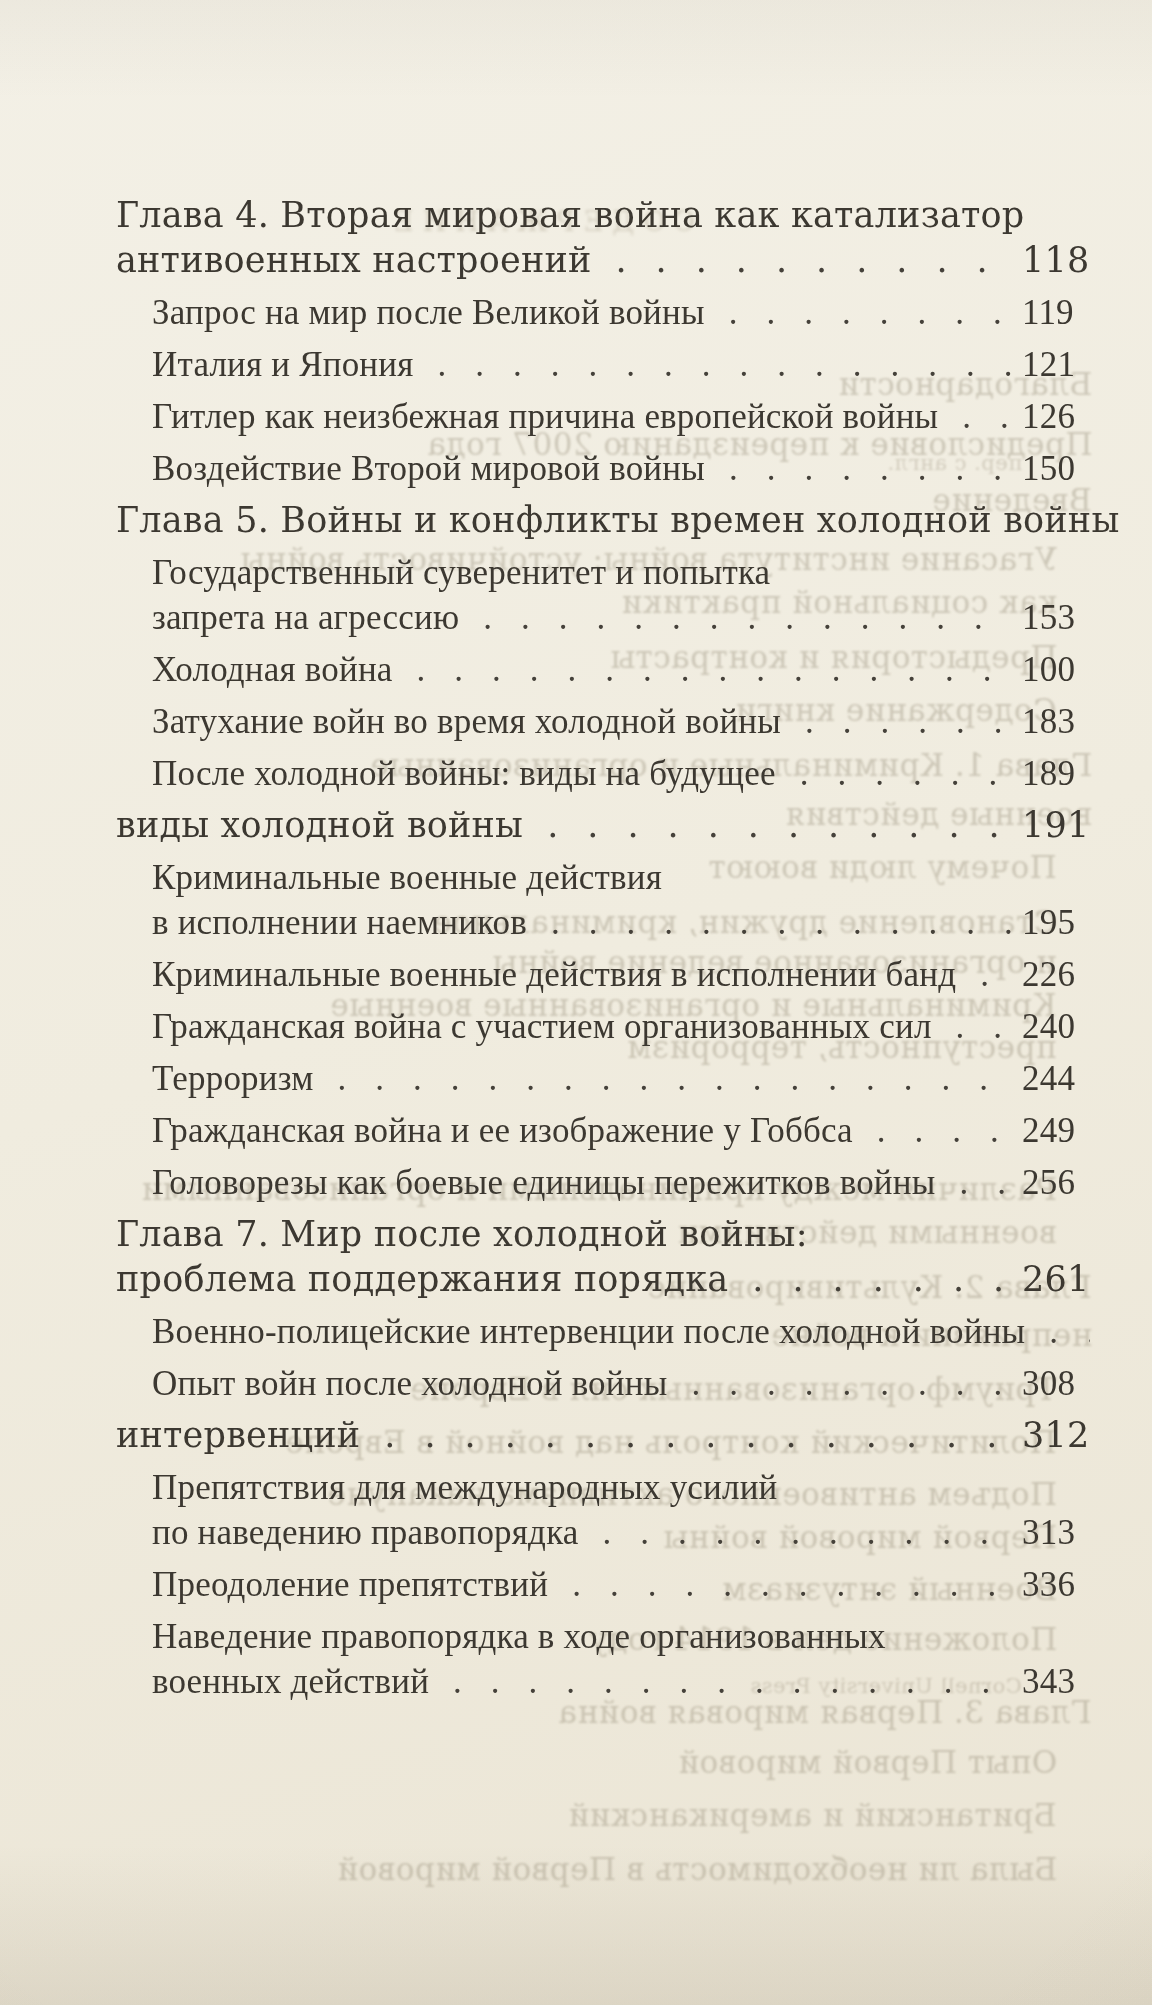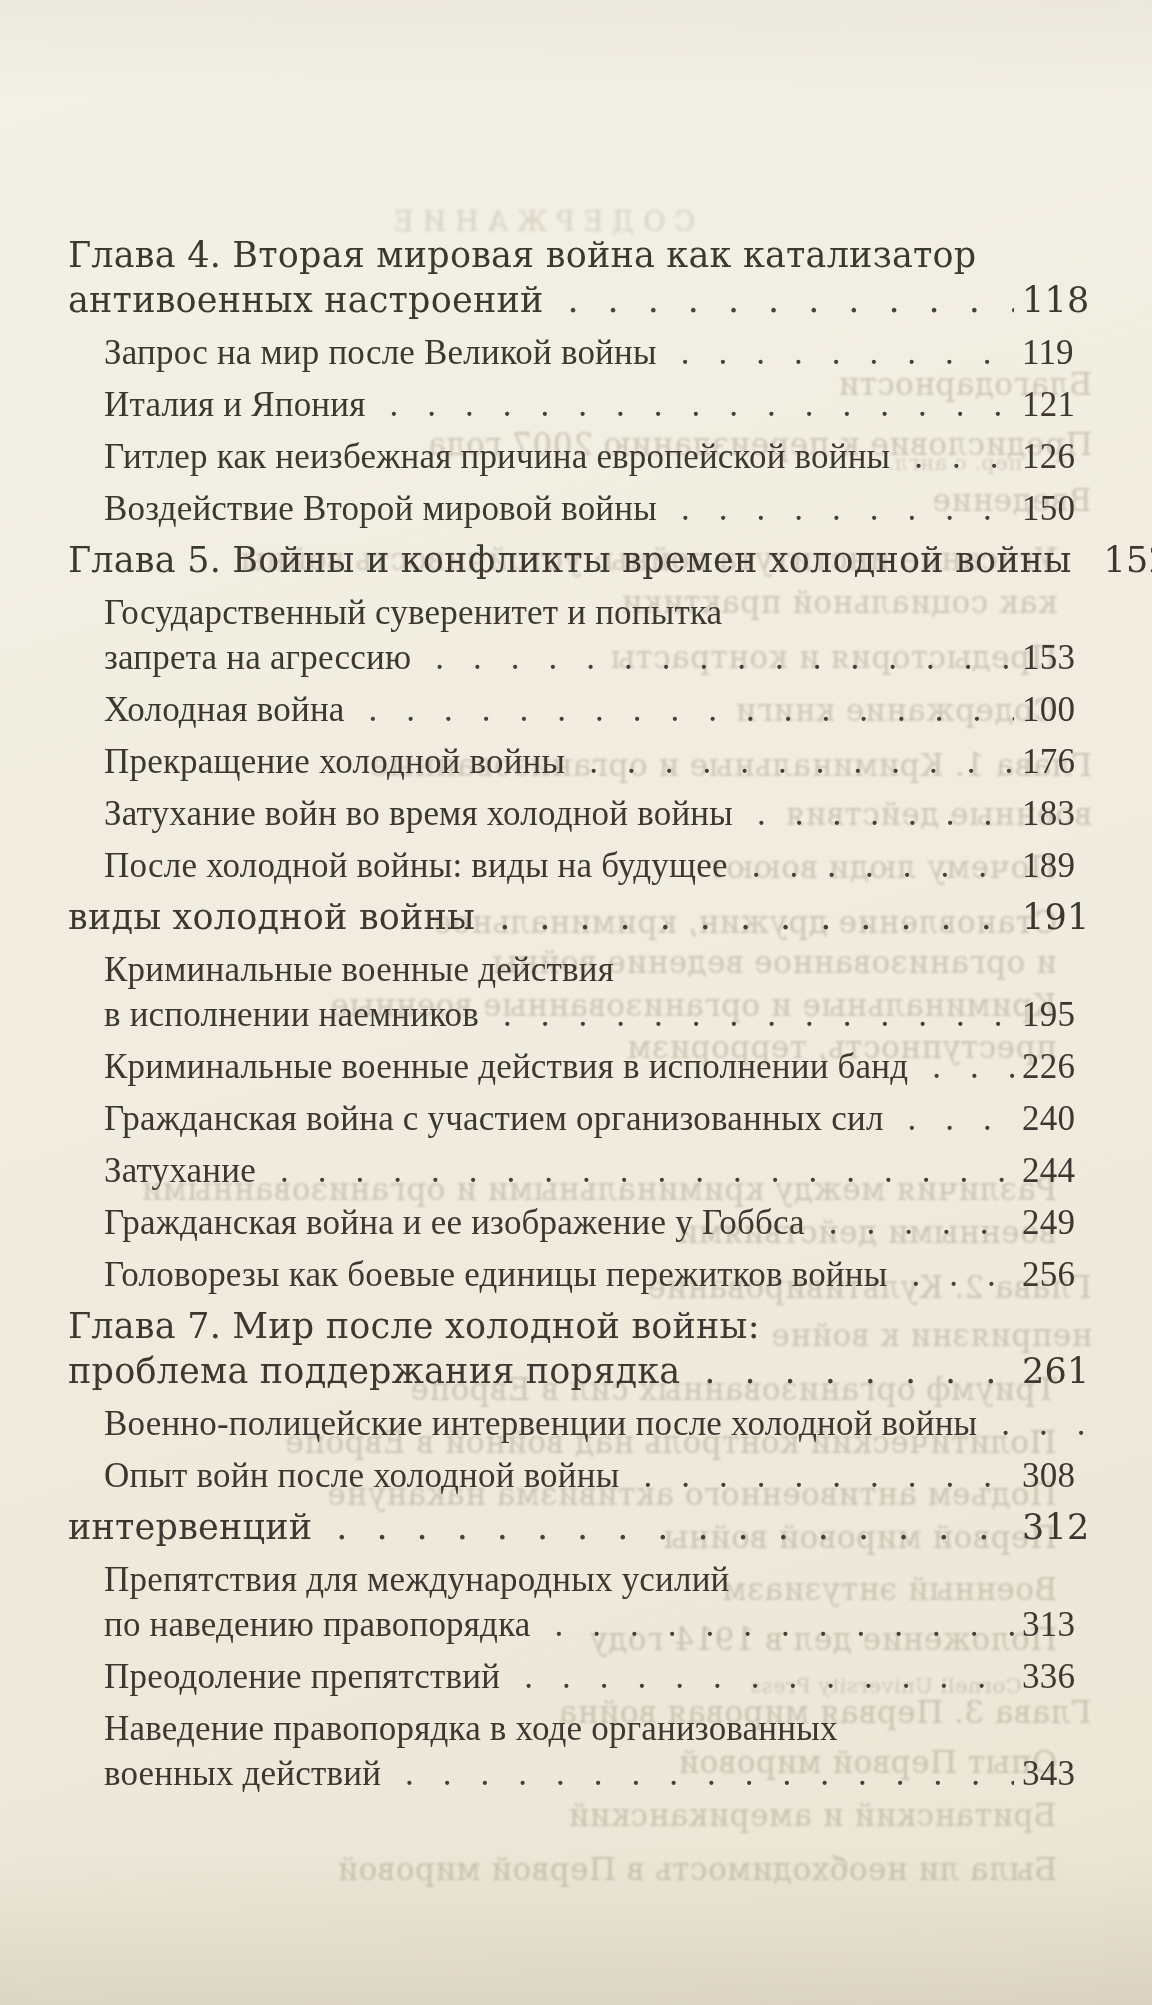--- a/index.html
+++ b/index.html
@@ -15,21 +15,21 @@
   .ghost-layer{position:absolute;inset:0;z-index:1;pointer-events:none;}
   .ghost-line{position:absolute;white-space:nowrap;transform:scaleX(-1);
     font-size:31px;color:rgba(124,113,90,0.30);filter:blur(1.3px);
     letter-spacing:0.5px;}
   .ghost-line.small{font-size:21px;color:rgba(124,113,90,0.26);}
   .ghost-heading{position:absolute;left:0;right:72px;top:206px;text-align:center;
     transform:scaleX(-1);font-size:27px;letter-spacing:9px;
     color:rgba(134,123,98,0.26);filter:blur(1.5px);white-space:nowrap;}
   
   .toc{position:absolute;left:0;top:0;width:100%;z-index:2;box-sizing:border-box;
-    padding:193px 54px 0 68px;margin-top:40px;}
+    padding:193px 54px 0 116px;}
   .entry{margin-bottom:7px;}
   .entry.chapter{margin-top:5px;}
   .entry.chapter:first-child{margin-top:0;}
   .entry.section{padding-left:36px;font-family:Liberation Serif, serif;}
   .line{display:flex;align-items:baseline;line-height:45px;font-size:35px;
     letter-spacing:0.2px;}
   .txt{flex:0 0 auto;white-space:nowrap;}
   .leader{flex:1 1 auto;overflow:hidden;white-space:nowrap;min-width:0;
     margin:0 8px 0 24px;color:#45413a;}
   .leader::after{content:"........................";letter-spacing:29px;}
@@ -134,27 +134,20 @@
       </div>
       <div class="entry section">
         <div class="line">
           <span class="txt">Холодная война</span>
           <span class="leader"></span>
           <span class="pageno">100</span>
         </div>
       </div>
       <div class="entry section">
         <div class="line">
-          <span class="txt">Прекращение холодной войны</span>
-          <span class="leader"></span>
-          <span class="pageno">176</span>
-        </div>
-      </div>
-      <div class="entry section">
-        <div class="line">
           <span class="txt">Затухание войн во время холодной войны</span>
           <span class="leader"></span>
           <span class="pageno">183</span>
         </div>
       </div>
       <div class="entry section">
         <div class="line">
           <span class="txt">После холодной войны: виды на будущее</span>
           <span class="leader"></span>
           <span class="pageno">189</span>
@@ -186,21 +179,21 @@
       </div>
       <div class="entry section">
         <div class="line">
           <span class="txt">Гражданская война с участием организованных сил</span>
           <span class="leader"></span>
           <span class="pageno">240</span>
         </div>
       </div>
       <div class="entry section">
         <div class="line">
-          <span class="txt">Затухание</span>
+          <span class="txt">Терроризм</span>
           <span class="leader"></span>
           <span class="pageno">244</span>
         </div>
       </div>
       <div class="entry section">
         <div class="line">
           <span class="txt">Гражданская война и ее изображение у Гоббса</span>
           <span class="leader"></span>
           <span class="pageno">249</span>
         </div>

